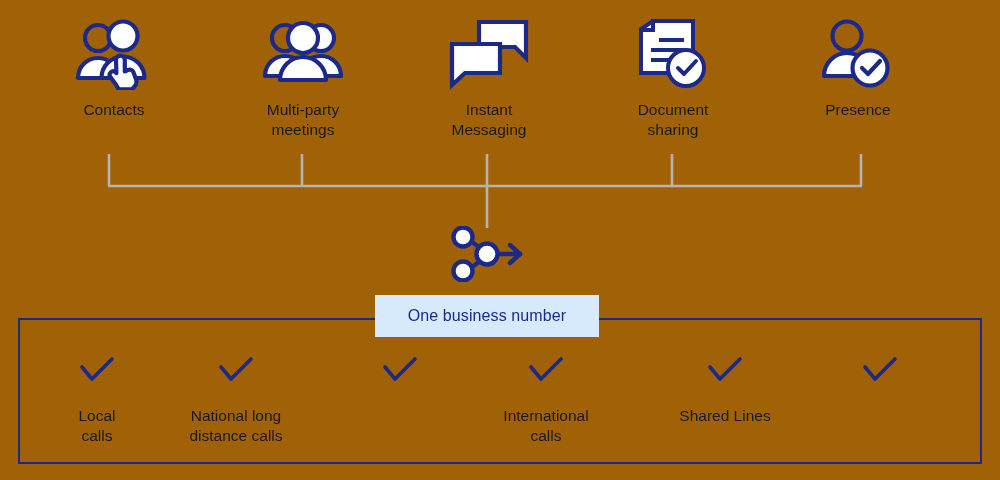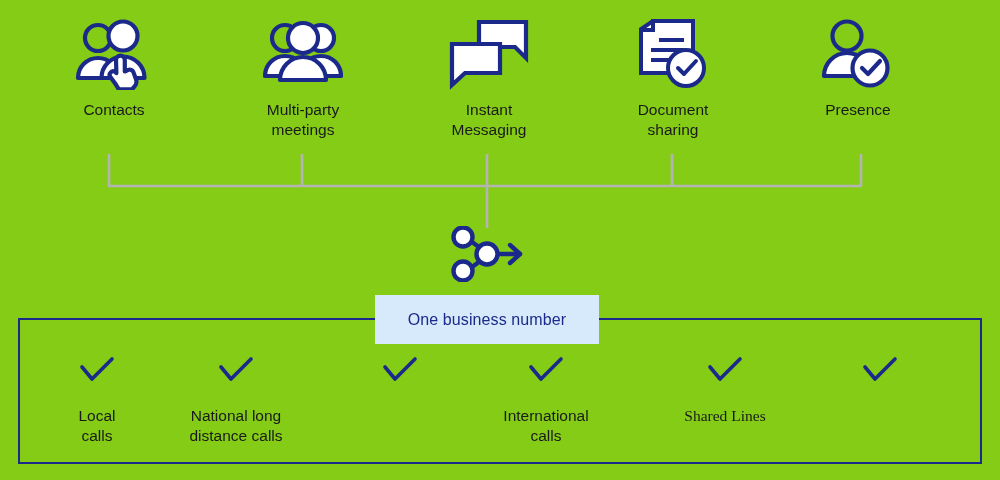--- a/index.html
+++ b/index.html
@@ -8,21 +8,21 @@
     padding: 0;
     background: #ffffff;
   }
   body {
     font-family: "Liberation Sans", "DejaVu Sans", sans-serif;
   }
   #canvas {
     position: relative;
     width: 1000px;
     height: 480px;
-    background: #84cc16;
+    background: #a16207;
     overflow: hidden;
   }
 
   
   .feature {
     position: absolute;
     width: 170px;
     text-align: center;
   }
   .feature .icon-wrap {
@@ -72,21 +72,21 @@
     box-sizing: border-box;
     background: transparent;
   }
 
   
   .badge {
     position: absolute;
     left: 375px;
     top: 295px;
     width: 224px;
-    height: 49px;
+    height: 42px;
     background: #d6eafb;
     display: flex;
     align-items: center;
     justify-content: center;
     z-index: 5;
   }
   .badge-text {
     font-size: 16px;
     color: #1b2a8a;
     letter-spacing: 0.1px;
@@ -242,21 +242,21 @@
   <div class="call-item" style="left:466px;">
     <div class="check-wrap">
       <svg width="44" height="28" viewBox="0 0 44 28" fill="none" stroke="#1b2a8a" stroke-width="3.6" stroke-linecap="round" stroke-linejoin="round">
         <path d="M7 11 l10 12 l20 -20"></path>
       </svg>
     </div>
     <div class="call-label">International
 calls</div>
   </div>
 
-  <div class="call-item" style="left:645px;font-family:Liberation Serif, serif;">
+  <div class="call-item" style="left:645px;">
     <div class="check-wrap">
       <svg width="44" height="28" viewBox="0 0 44 28" fill="none" stroke="#1b2a8a" stroke-width="3.6" stroke-linecap="round" stroke-linejoin="round">
         <path d="M7 11 l10 12 l20 -20"></path>
       </svg>
     </div>
     <div class="call-label">Shared Lines</div>
   </div>
 
   <div class="call-item" style="left:800px;">
     <div class="check-wrap">

